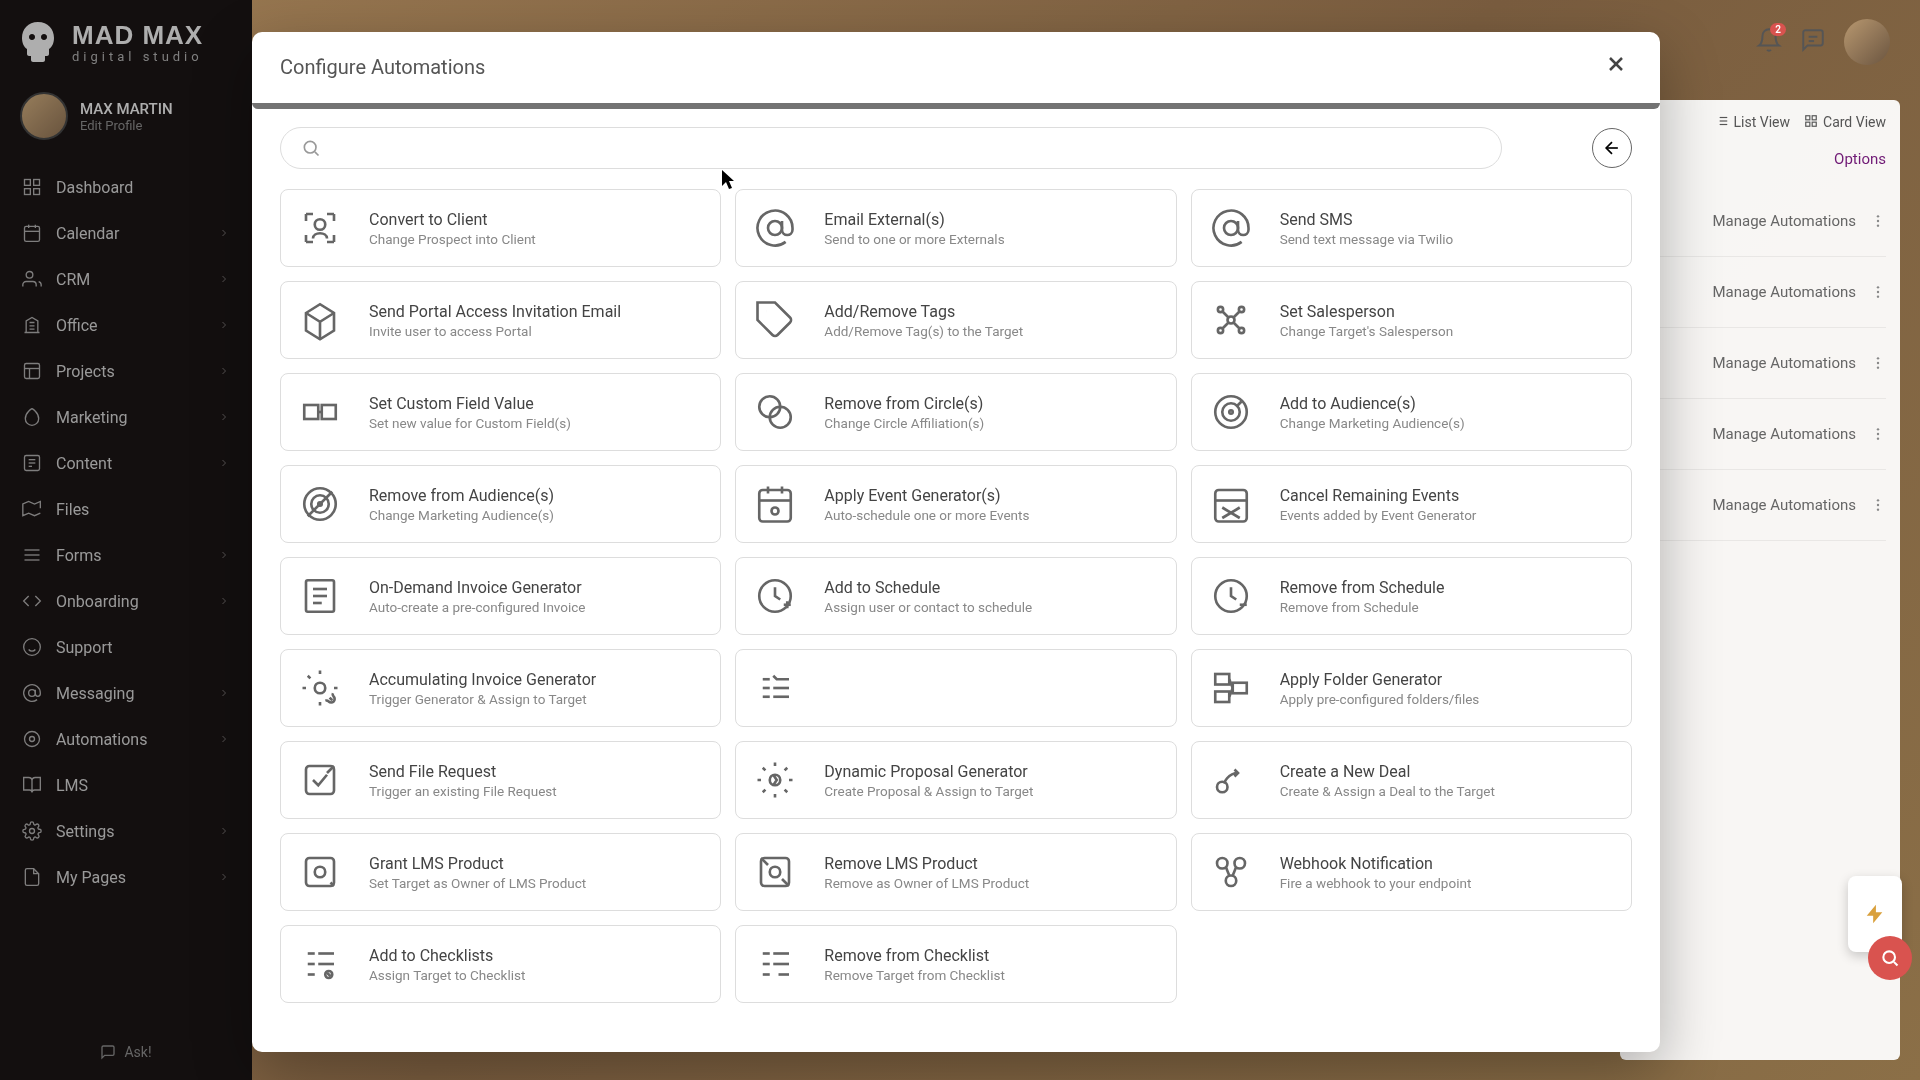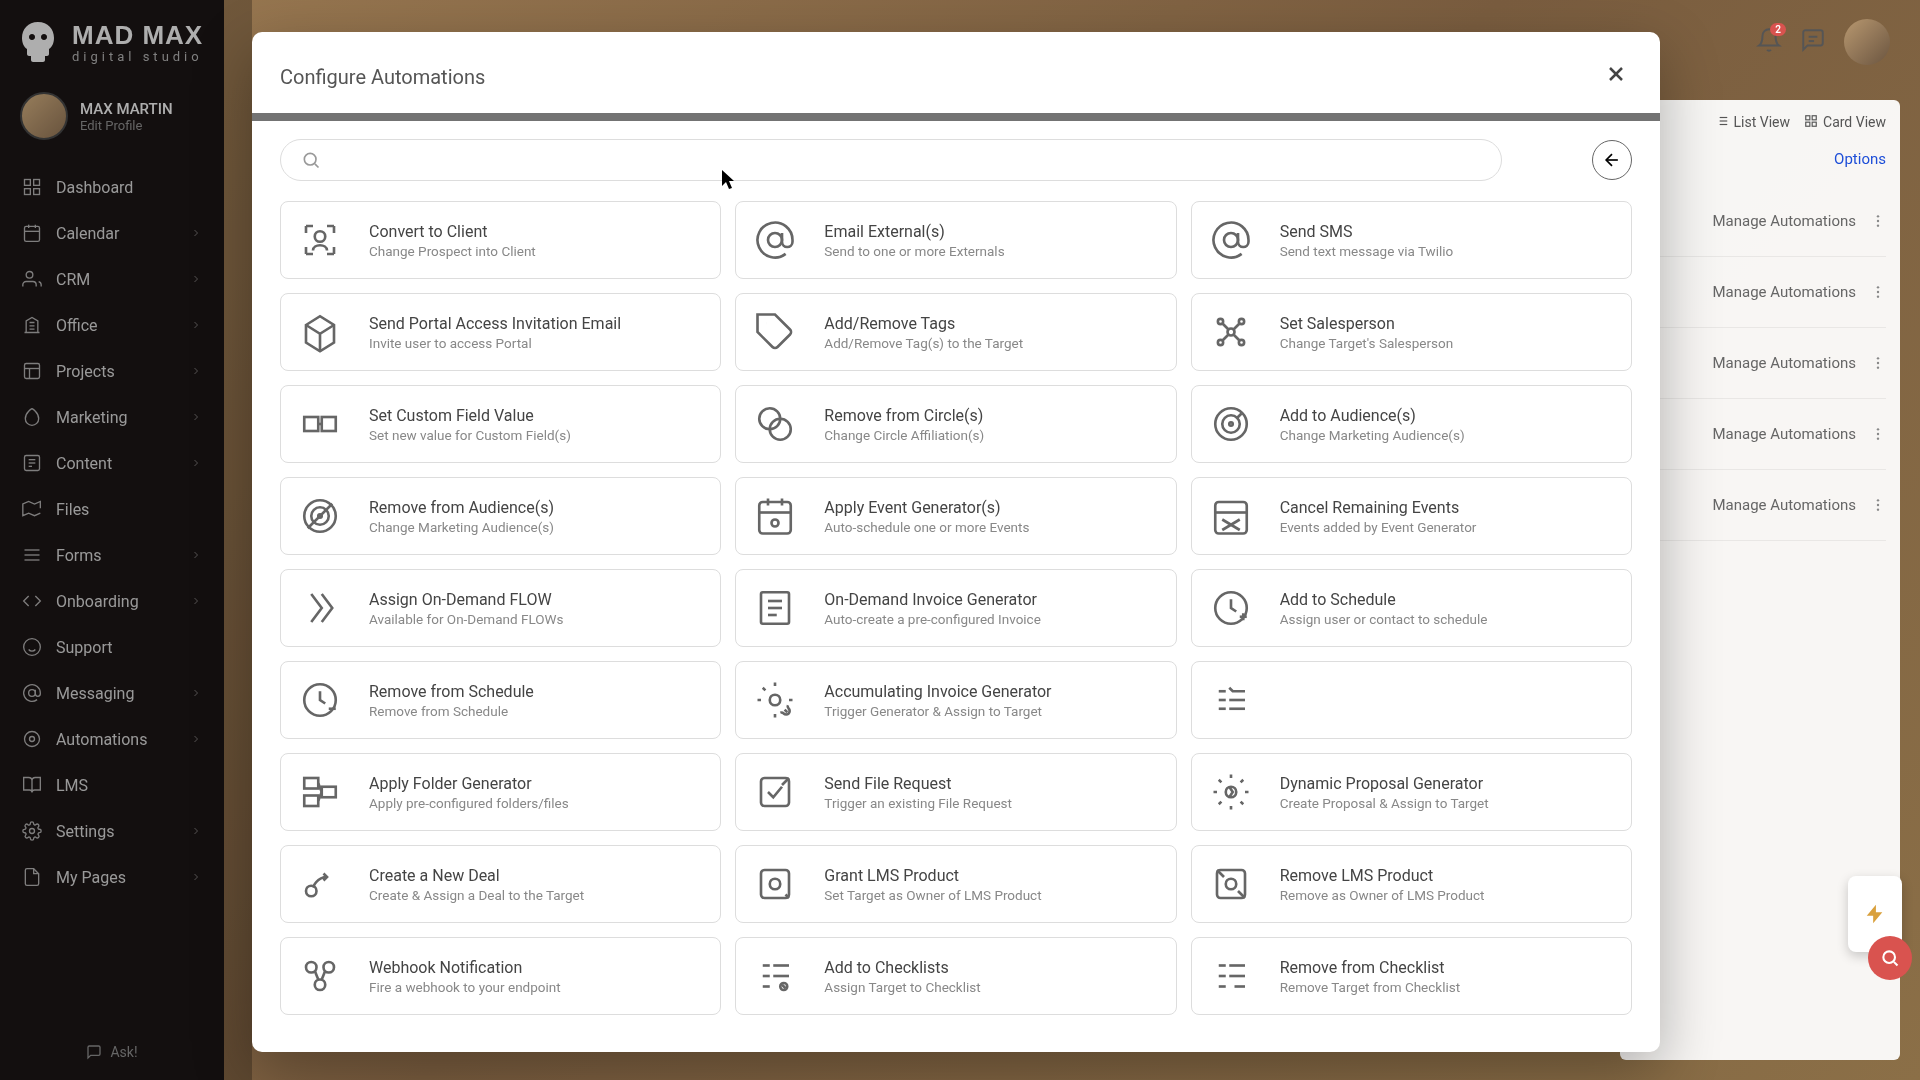--- a/index.html
+++ b/index.html
@@ -2,21 +2,21 @@
 <html><head>
 <meta charset="utf-8">
 <style>
 * { margin: 0; padding: 0; box-sizing: border-box; font-family: -apple-system, BlinkMacSystemFont, 'Segoe UI', Roboto, sans-serif; }
 body { background: #8b6f47; overflow: hidden; width: 1920px; height: 1080px; position: relative; }
 
 
 .bg-wood { position: absolute; inset: 0; background: linear-gradient(135deg, #9b7a52 0%, #7a5d3f 50%, #8b6f47 100%); }
 
 
-.sidebar { position: absolute; left: 0; top: 0; width: 224px; height: 100%; background: #1a1414; color: #ccc; z-index: 5; }
+.sidebar { position: absolute; left: 0; top: 0; width: 252px; height: 100%; background: #1a1414; color: #ccc; z-index: 5; }
 .logo-area { padding: 18px 14px 12px; display: flex; align-items: center; gap: 10px; }
 .logo-skull { width: 48px; height: 48px; color: #e8e8e8; }
 .logo-text { display: flex; flex-direction: column; }
 .logo-title { font-size: 26px; font-weight: 700; letter-spacing: 1px; color: #e8e8e8; font-family: Impact, sans-serif; }
 .logo-sub { font-size: 13px; letter-spacing: 4px; color: #aaa; margin-top: -2px; }
 .profile-area { padding: 14px 20px 20px; display: flex; align-items: center; gap: 12px; }
 .avatar { width: 48px; height: 48px; border-radius: 50%; background: linear-gradient(135deg,#c9a77a,#8b6f52); border: 2px solid #444; }
 .profile-name { font-size: 15px; color: #e8e8e8; font-weight: 500; }
 .profile-edit { font-size: 13px; color: #888; }
 .nav { padding: 4px 0; }
@@ -28,29 +28,29 @@
 
 .topbar { position: absolute; top: 0; left: 252px; right: 0; height: 84px; display: flex; align-items: center; justify-content: flex-end; padding: 0 30px; gap: 18px; z-index: 4; }
 .topbar-icon { position: relative; color: #555; cursor: pointer; }
 .badge { position: absolute; top: -4px; right: -4px; background: #d9534f; color: #fff; font-size: 10px; border-radius: 8px; padding: 1px 5px; font-weight: 600; }
 .topbar-avatar { width: 46px; height: 46px; border-radius: 50%; background: linear-gradient(135deg,#b89870,#6b5540); }
 
 
 .back-panel { position: absolute; right: 20px; top: 100px; width: 280px; bottom: 20px; background: rgba(255,255,255,0.94); border-radius: 6px; z-index: 3; padding: 14px; }
 .view-toggle { display: flex; justify-content: flex-end; gap: 14px; margin-bottom: 20px; font-size: 14px; color: #555; }
 .view-btn { display: flex; align-items: flex-start; gap: 5px; cursor:pointer; }
-.options-link { text-align: right; color: #1d4ed8; font-size: 15px; margin-bottom: 18px; cursor:pointer; }
+.options-link { text-align: right; color: #701a75; font-size: 15px; margin-bottom: 18px; cursor:pointer; }
 .ma-row { display: flex; justify-content: flex-end; align-items: center; padding: 26px 0; border-bottom: 1px solid rgba(0,0,0,0.06); gap: 14px; }
 .ma-btn { color: #666; font-size: 15px; cursor:pointer; }
 .dots-btn { color: #888; cursor: pointer; }
 
 
 .modal-backdrop { position: absolute; inset: 0; background: rgba(0,0,0,0.25); z-index: 6; }
 .modal { position: absolute; left: 252px; top: 32px; width: 1408px; height: 1020px; background: #fff; border-radius: 10px; z-index: 10; box-shadow: 0 20px 60px rgba(0,0,0,0.3); display: flex; flex-direction: column; }
-.modal-header { padding: 26px 28px 18px; display: flex; align-items: center; justify-content: space-between; border-bottom: 8px solid #737373; }
+.modal-header { padding: 16px 28px 18px; display: flex; align-items: center; justify-content: space-between; border-bottom: 6px solid #737373; border-radius: 6px; }
 .modal-title { font-size: 20px; color: #555; font-weight: 400; }
 .close-btn { font-size: 22px; color: #444; cursor: pointer; padding: 4px; }
 .search-row { padding: 18px 28px 14px; display: flex; align-items: center; gap: 18px; }
 .search-box { flex: 1; max-width: calc(100% - 130px); display: flex; align-items: center; border: 1px solid #ddd; border-radius: 26px; padding: 10px 20px; }
 .search-box svg { color: #999; }
 .search-input { border: none; outline: none; flex: 1; margin-left: 12px; font-size: 15px; }
 .back-circle { width: 40px; height: 40px; border: 1.5px solid #666; border-radius: 50%; display: flex; align-items: center; justify-content: center; cursor: pointer; margin-left: auto; }
 .grid { padding: 6px 28px 28px; display: grid; grid-template-columns: repeat(3, 1fr); gap: 14px; overflow-y: auto; }
 .card { border: 1px solid #ddd; border-radius: 8px; padding: 14px 18px; display: flex; align-items: center; gap: 28px; cursor: pointer; min-height: 78px; }
 .card-icon { width: 42px; height: 42px; flex-shrink: 0; color: #666; stroke: currentColor; fill: none; stroke-width: 1.5; }
@@ -505,30 +505,20 @@
           <line x1="7" y1="14" x2="17" y2="20"></line>
           <line x1="17" y1="14" x2="7" y2="20"></line>
         </svg>
         <div>
           <div class="card-title">Cancel Remaining Events</div>
           <div class="card-desc">Events added by Event Generator</div>
         </div>
       </div>
       <div class="card">
         <svg class="card-icon" viewBox="0 0 24 24">
-          <polyline points="7 4 13 12 7 20"></polyline>
-          <polyline points="13 4 19 12 13 20"></polyline>
-        </svg>
-        <div>
-          <div class="card-title">Assign On-Demand FLOW</div>
-          <div class="card-desc">Available for On-Demand FLOWs</div>
-        </div>
-      </div>
-      <div class="card">
-        <svg class="card-icon" viewBox="0 0 24 24">
           <rect x="4" y="3" width="16" height="18" rx="1"></rect>
           <line x1="8" y1="8" x2="16" y2="8"></line>
           <line x1="8" y1="12" x2="16" y2="12"></line>
           <line x1="8" y1="16" x2="13" y2="16"></line>
         </svg>
         <div>
           <div class="card-title">On-Demand Invoice Generator</div>
           <div class="card-desc">Auto-create a pre-configured Invoice</div>
         </div>
       </div>

